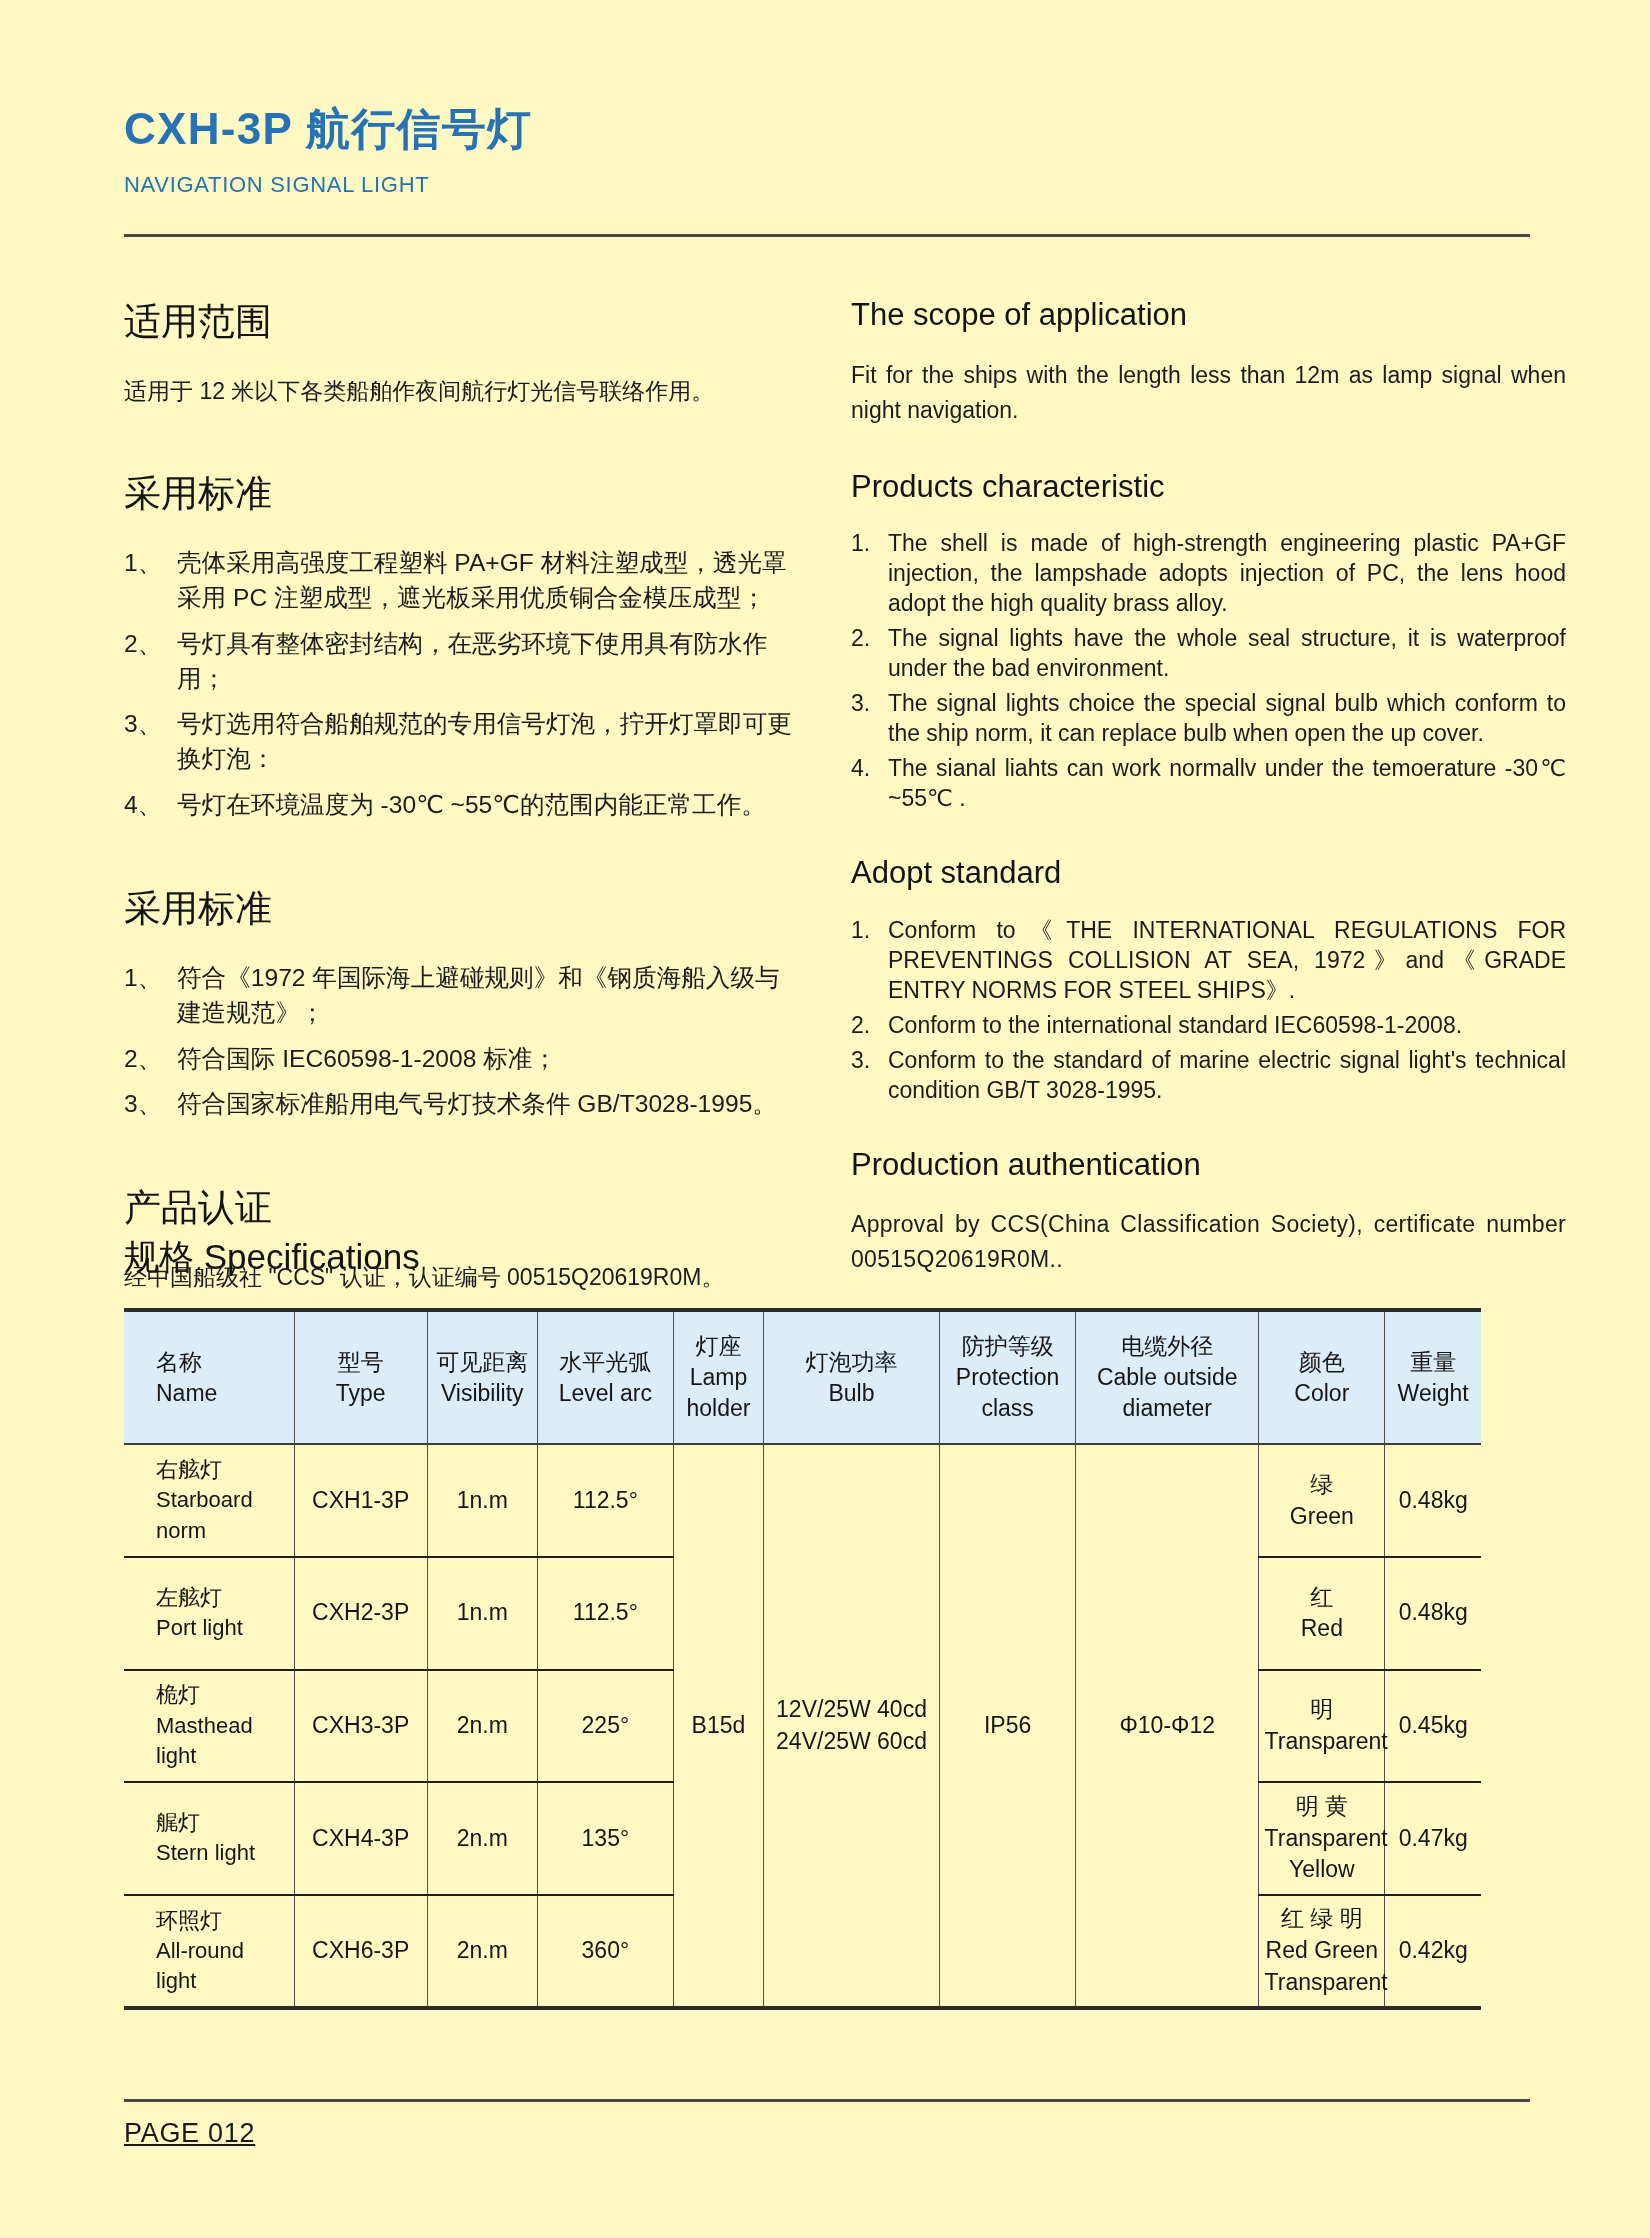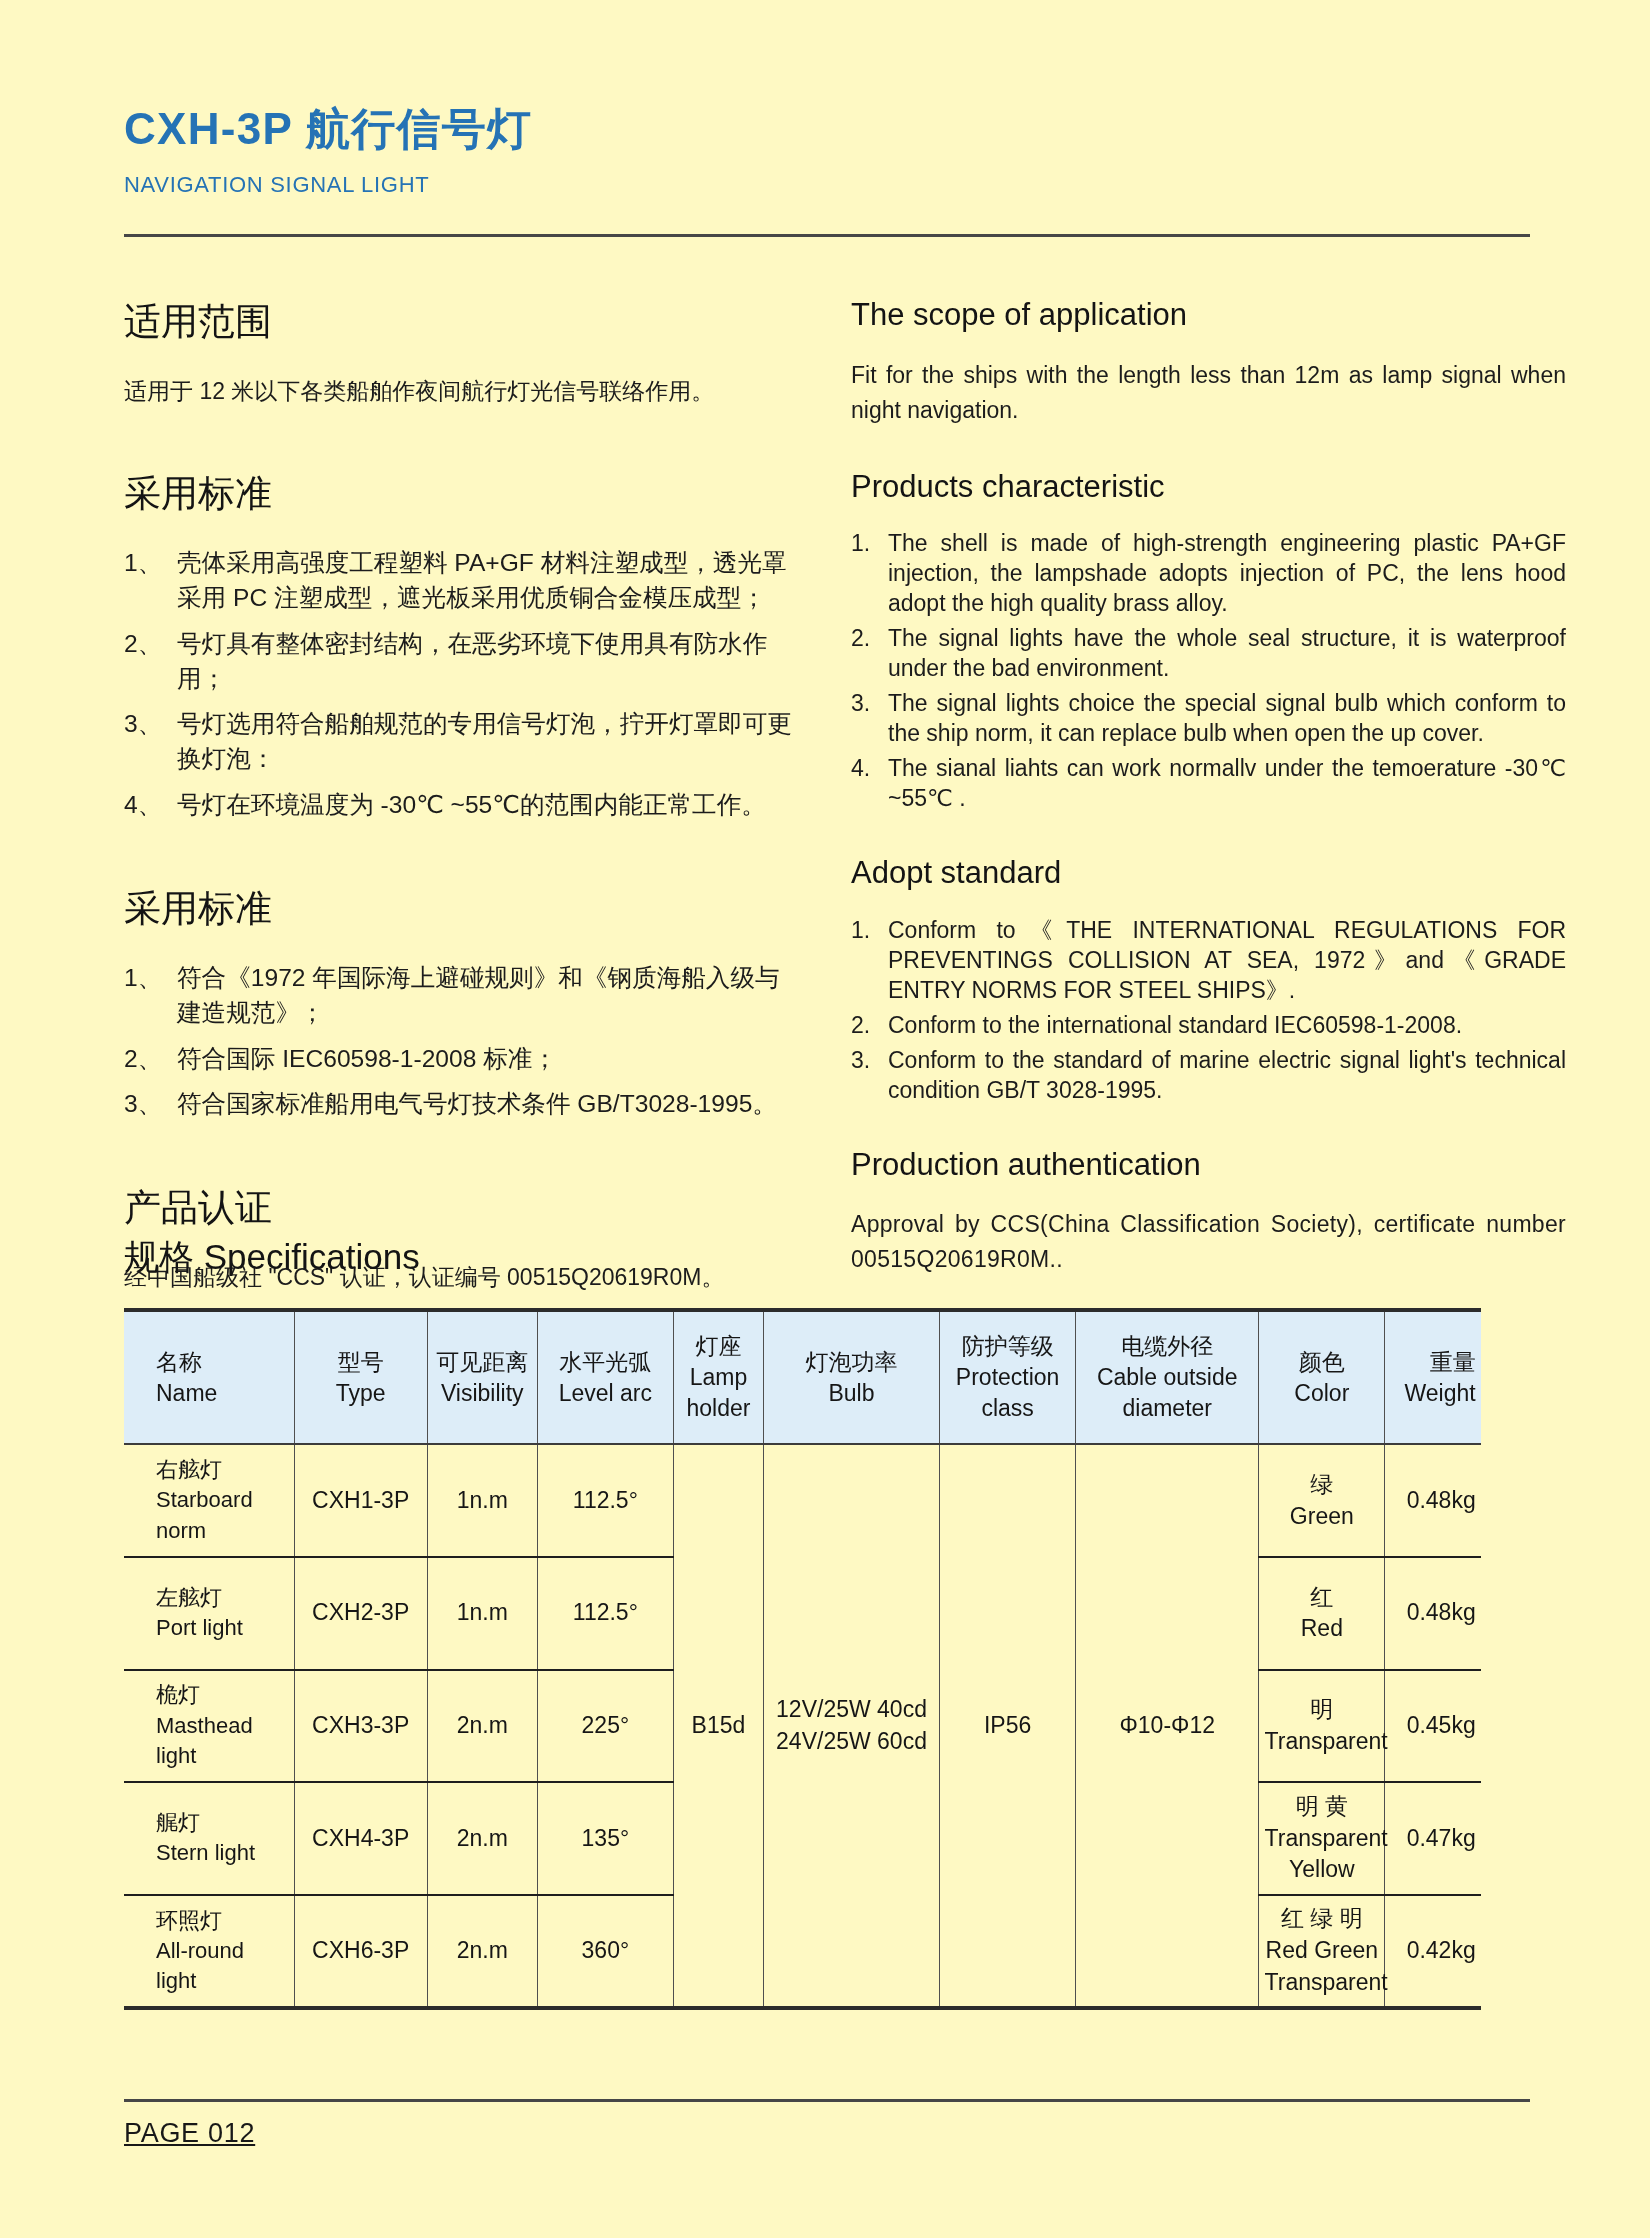--- a/index.html
+++ b/index.html
@@ -50,21 +50,21 @@
     background:var(--table-header-bg);font-weight:400;font-size:23px;height:118px;
     border-left:1.3px solid #4f4f4f;border-right:1.3px solid #4f4f4f;border-bottom:2px solid #3c3c3c;
     vertical-align:middle;text-align:center;padding:6.7px 5.3px;line-height:1.35;color:#161616;
   }
   td{
     font-size:23px;height:100px;text-align:center;vertical-align:middle;
     border-left:1.3px solid #4f4f4f;border-right:1.3px solid #4f4f4f;border-top:2.7px solid #1e1e1e;
     line-height:1.38;padding:5.3px;color:#161616;
   }
   th:first-child,td.name{border-left:none;text-align:left;padding-left:32px;}
-  th:last-child,td.weight{border-right:none;text-align:right;}
+  th:last-child,td.weight{border-right:none;}
   td.name{font-size:22px;}
   .cell-cn,.cell-en{display:block;}
   
   .footer{position:absolute;left:124px;top:2099px;width:1406px;border-top:3.3px solid var(--rule);}
   .page-num{font-size:27px;margin-top:16px;letter-spacing:0.7px;color:#181818;text-decoration:underline;}
 </style>
 </head>
 <body>
 
 <div class="page">

